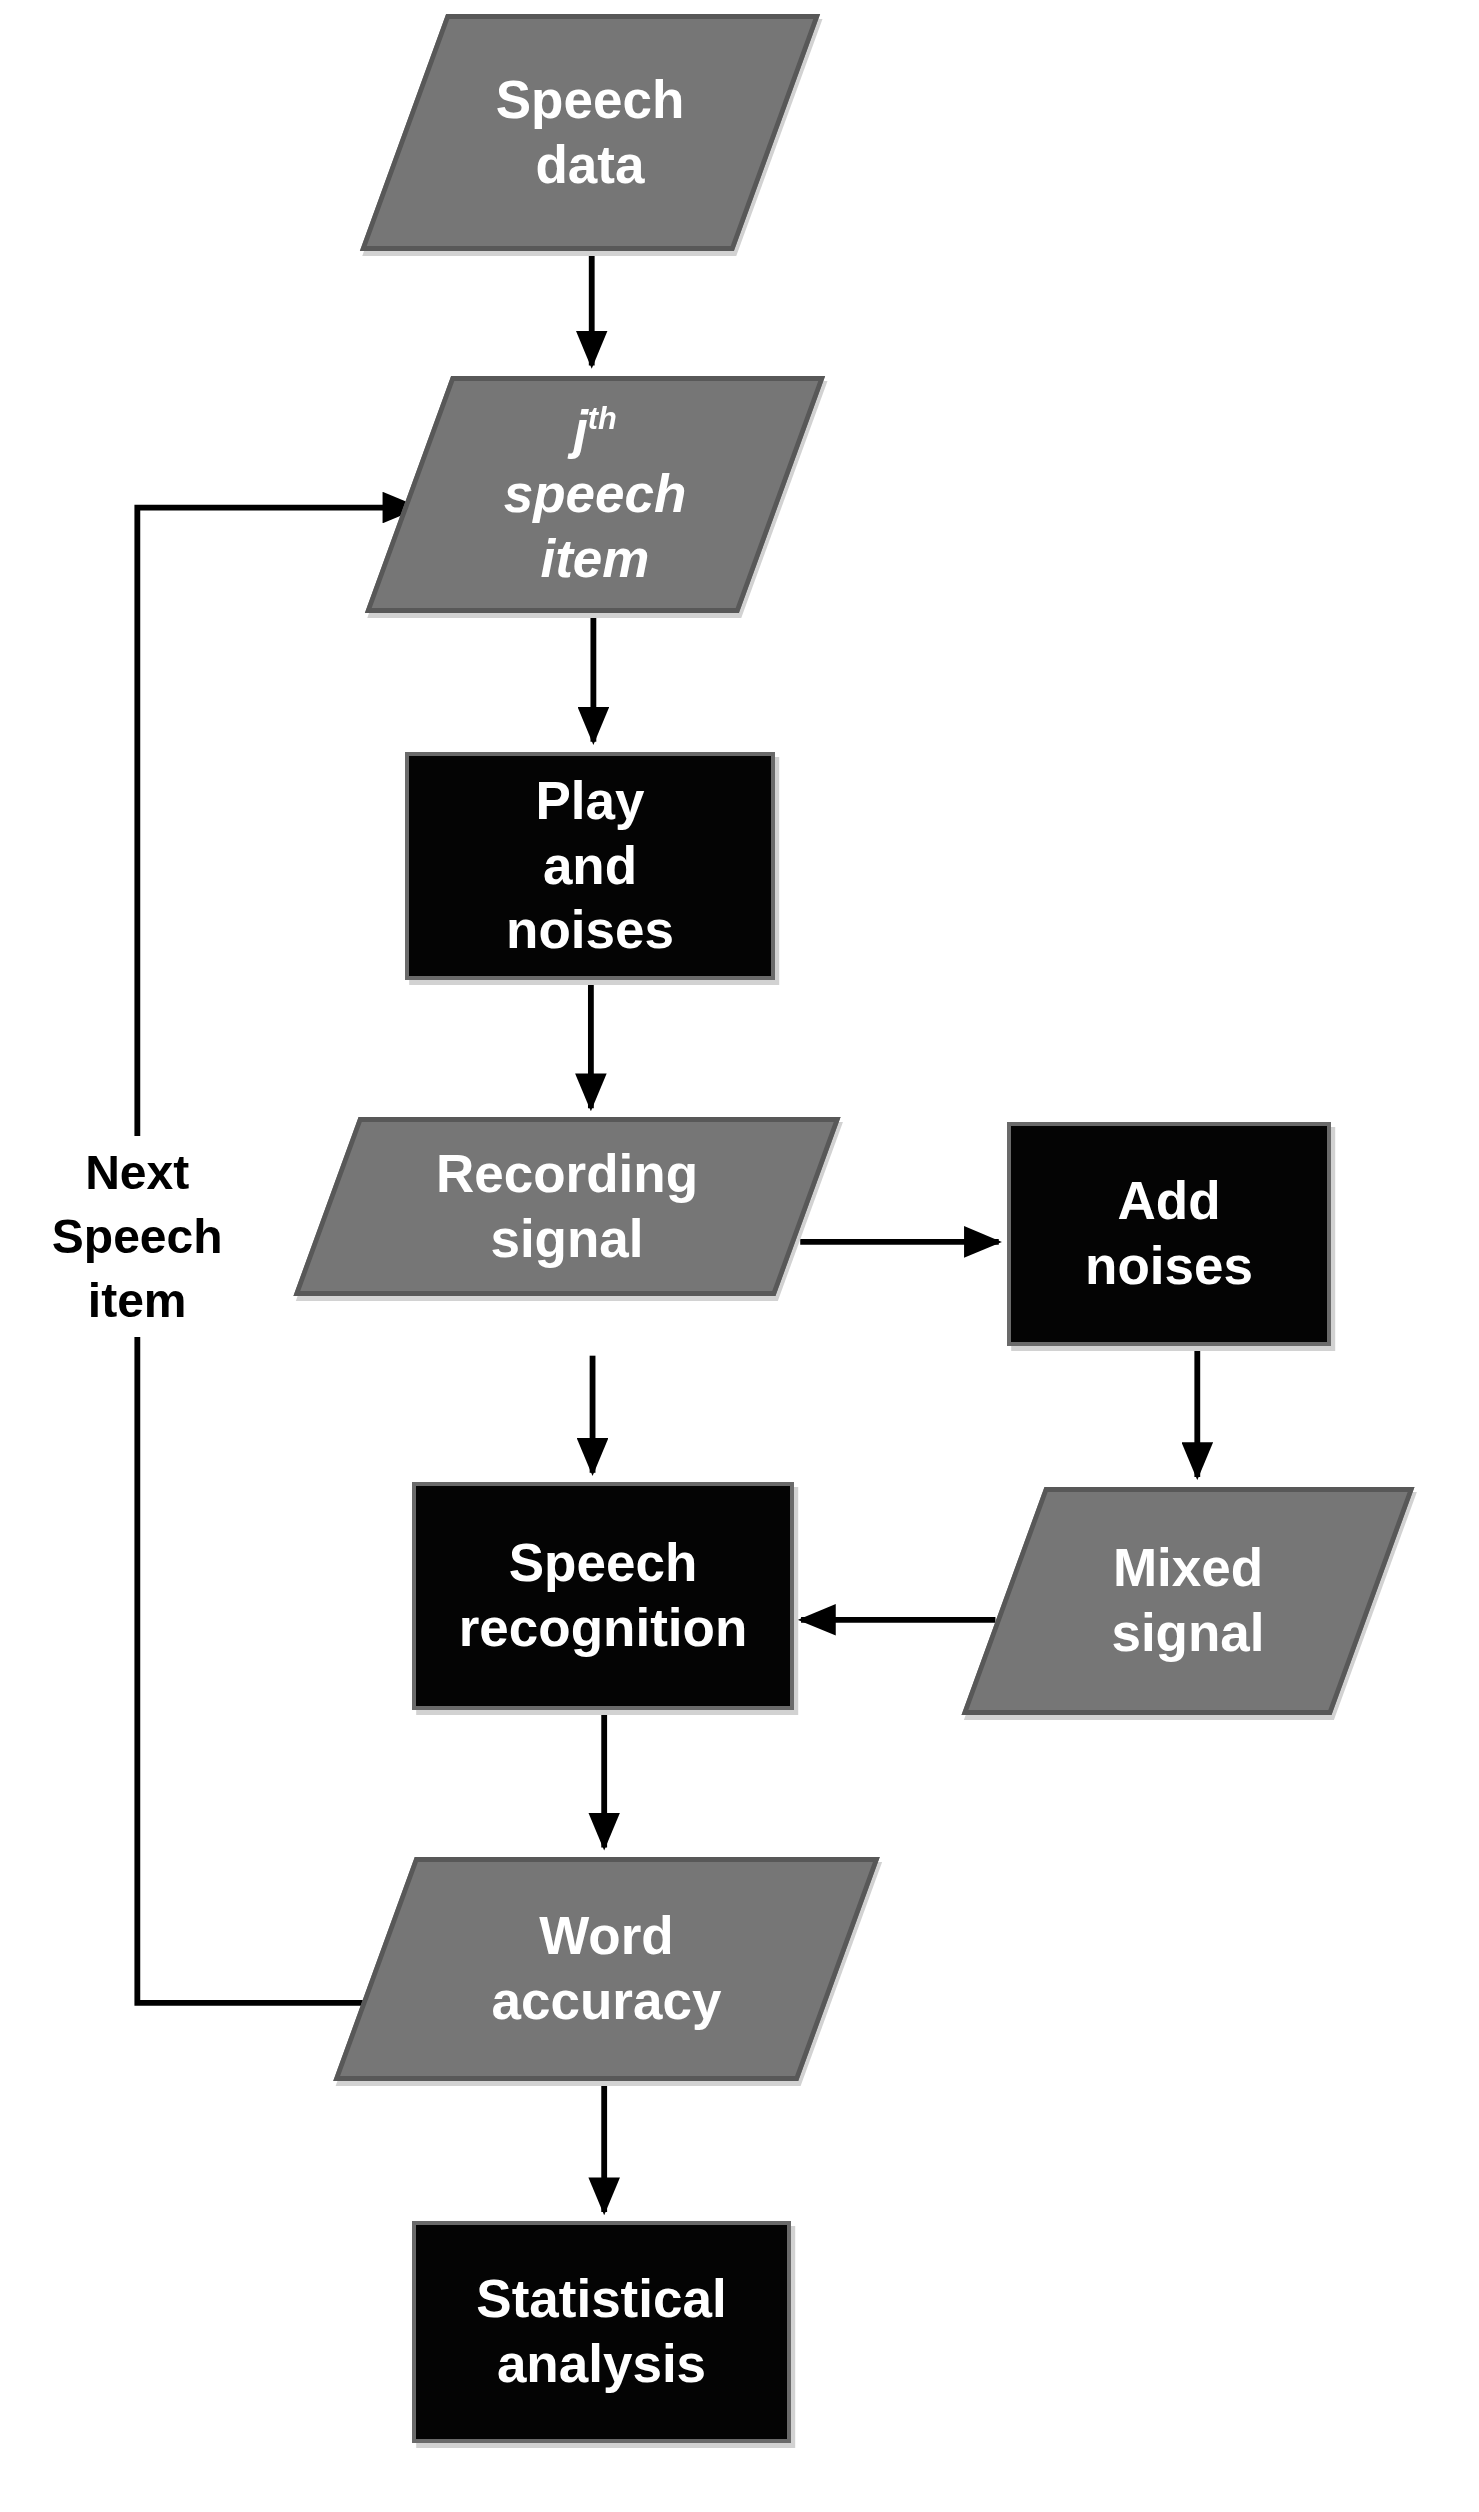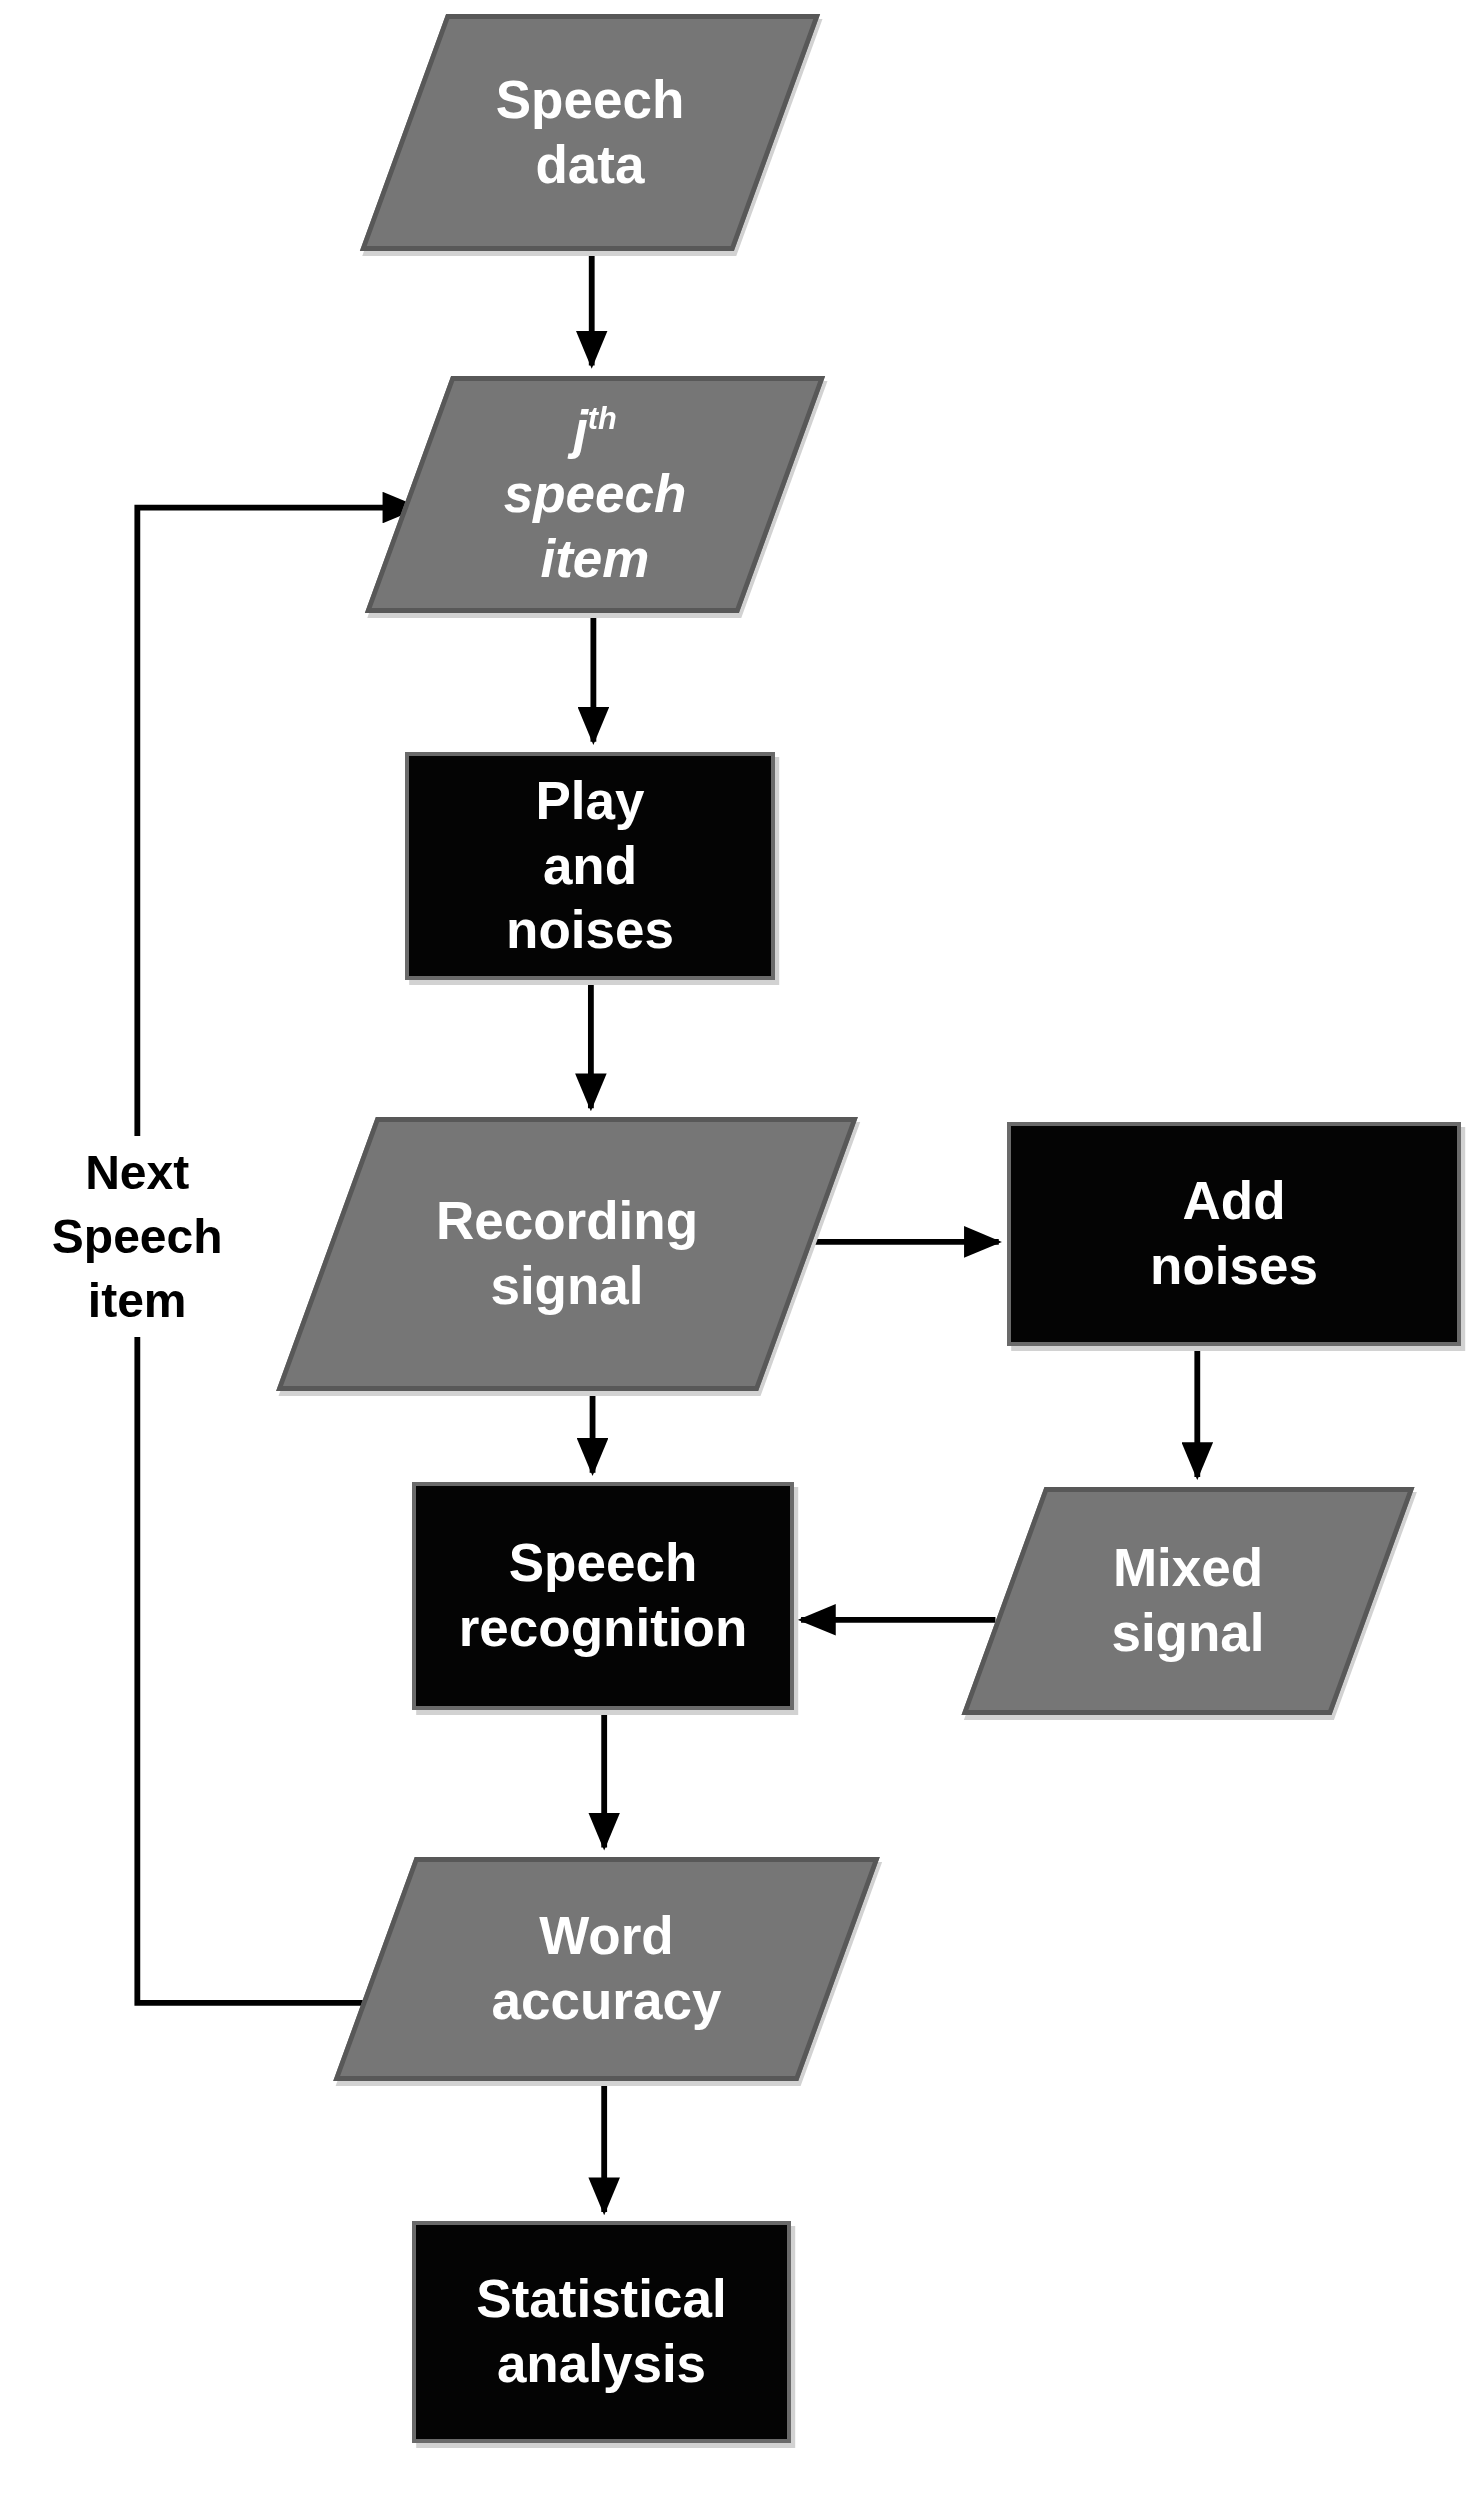--- a/index.html
+++ b/index.html
@@ -118,27 +118,27 @@
     </div>
   </div>
 
   <div class="node" style="left:405px; top:752px; width:370px; height:228px;">
     <div class="shape proc-shape"></div>
     <div class="content">Play
 and
 noises</div>
   </div>
 
-  <div class="node" style="left:326px; top:1117px; width:482px; height:274px;">
+  <div class="node" style="left:326px; top:1117px; width:482px; height:179px;">
     <div class="shape para-shape"></div>
     <div class="content">Recording
 signal</div>
   </div>
 
-  <div class="node" style="left:1007px; top:1122px; width:454px; height:224px;">
+  <div class="node" style="left:1007px; top:1122px; width:324px; height:224px;">
     <div class="shape proc-shape"></div>
     <div class="content">Add
 noises</div>
   </div>
 
   <div class="node" style="left:1003px; top:1487px; width:370px; height:228px;">
     <div class="shape para-shape"></div>
     <div class="content">Mixed
 signal</div>
   </div>

